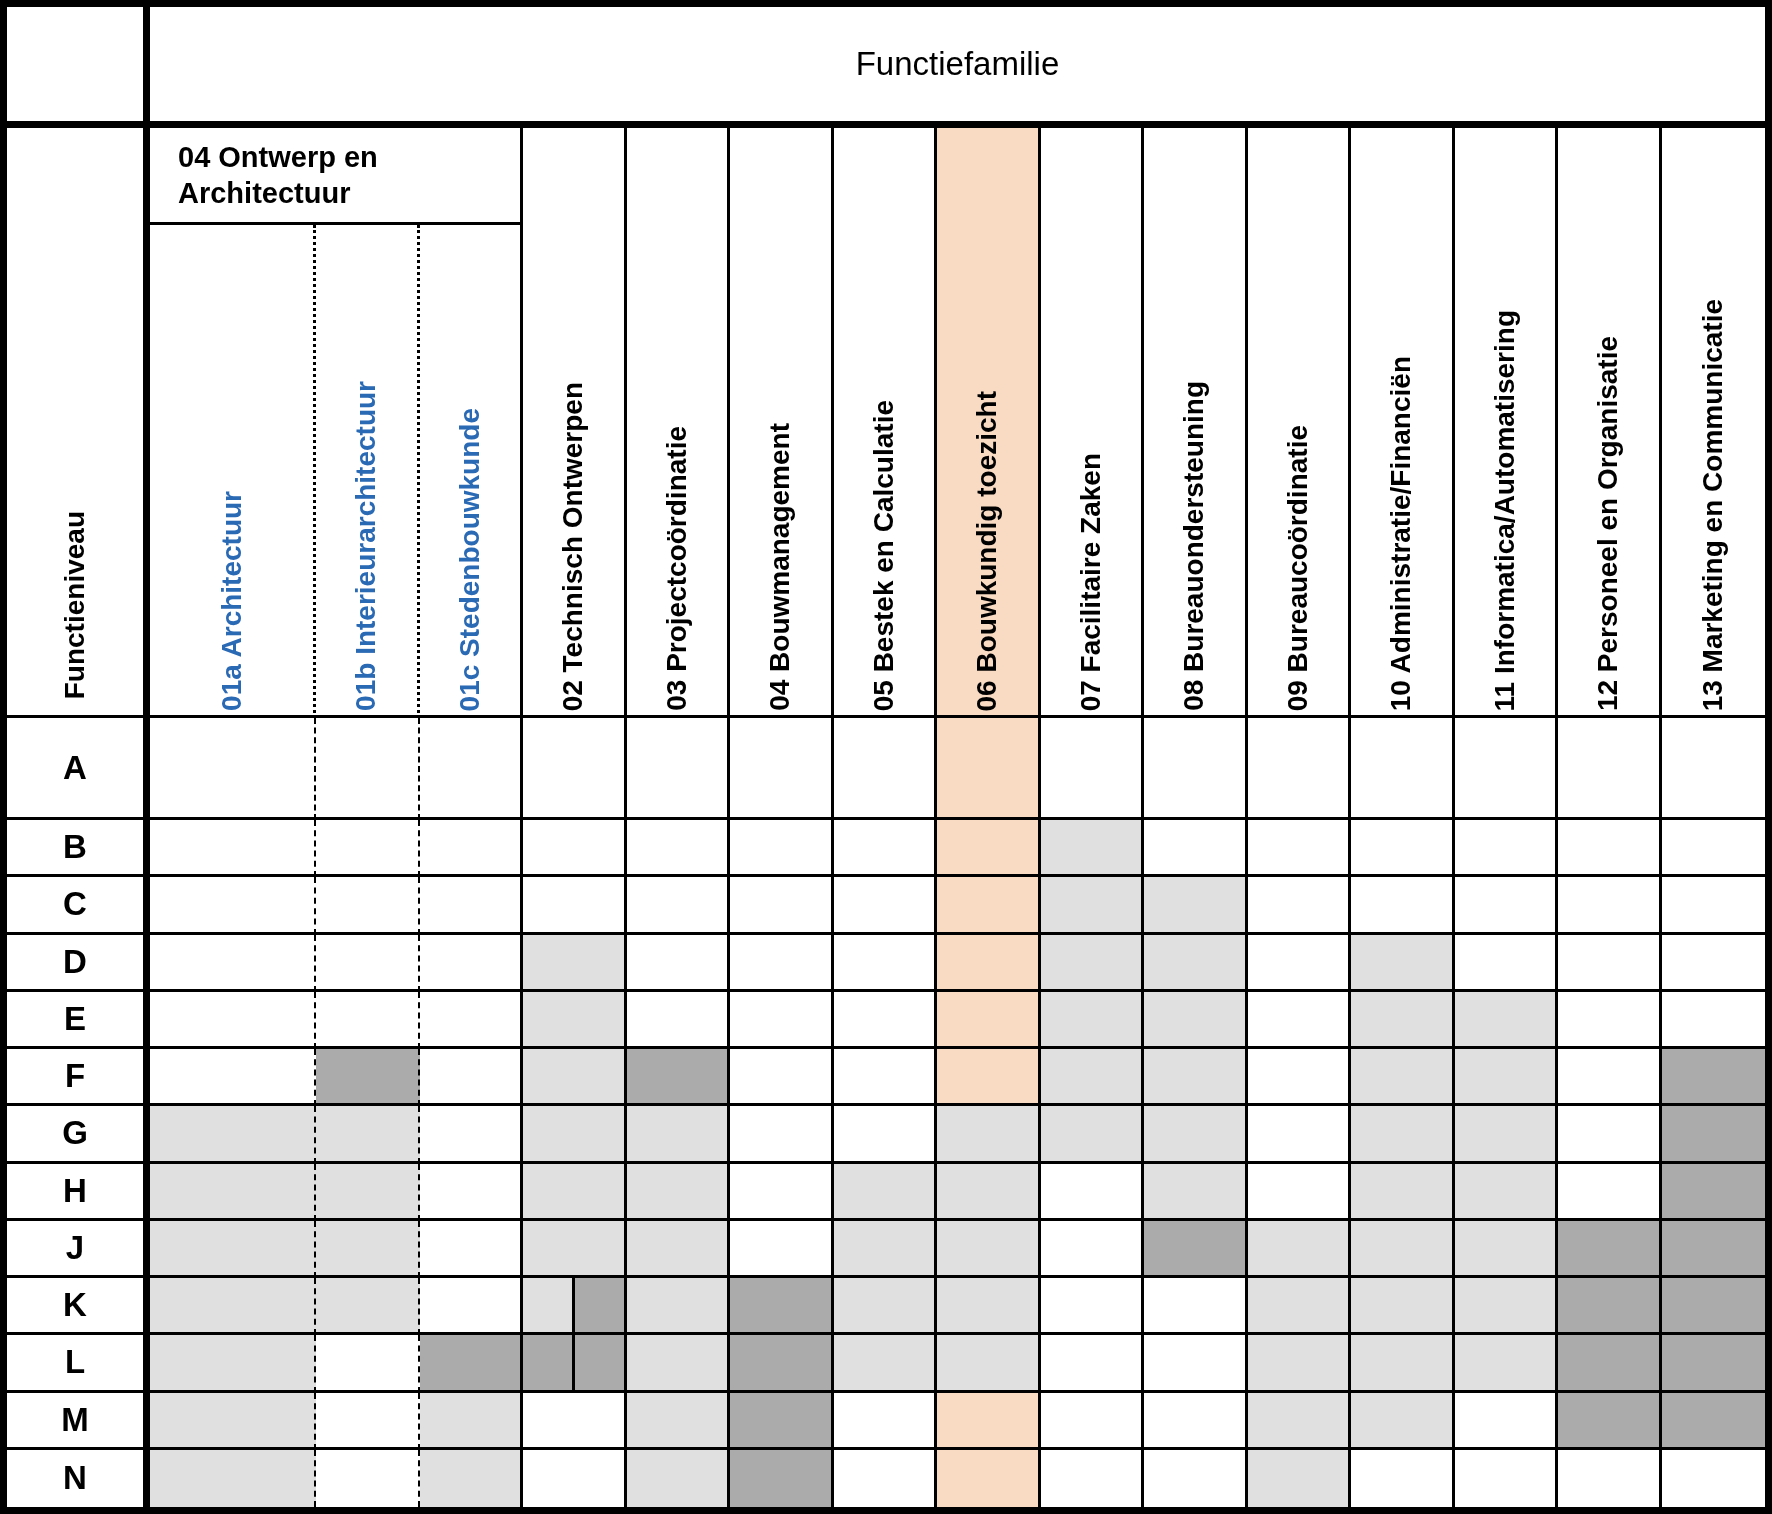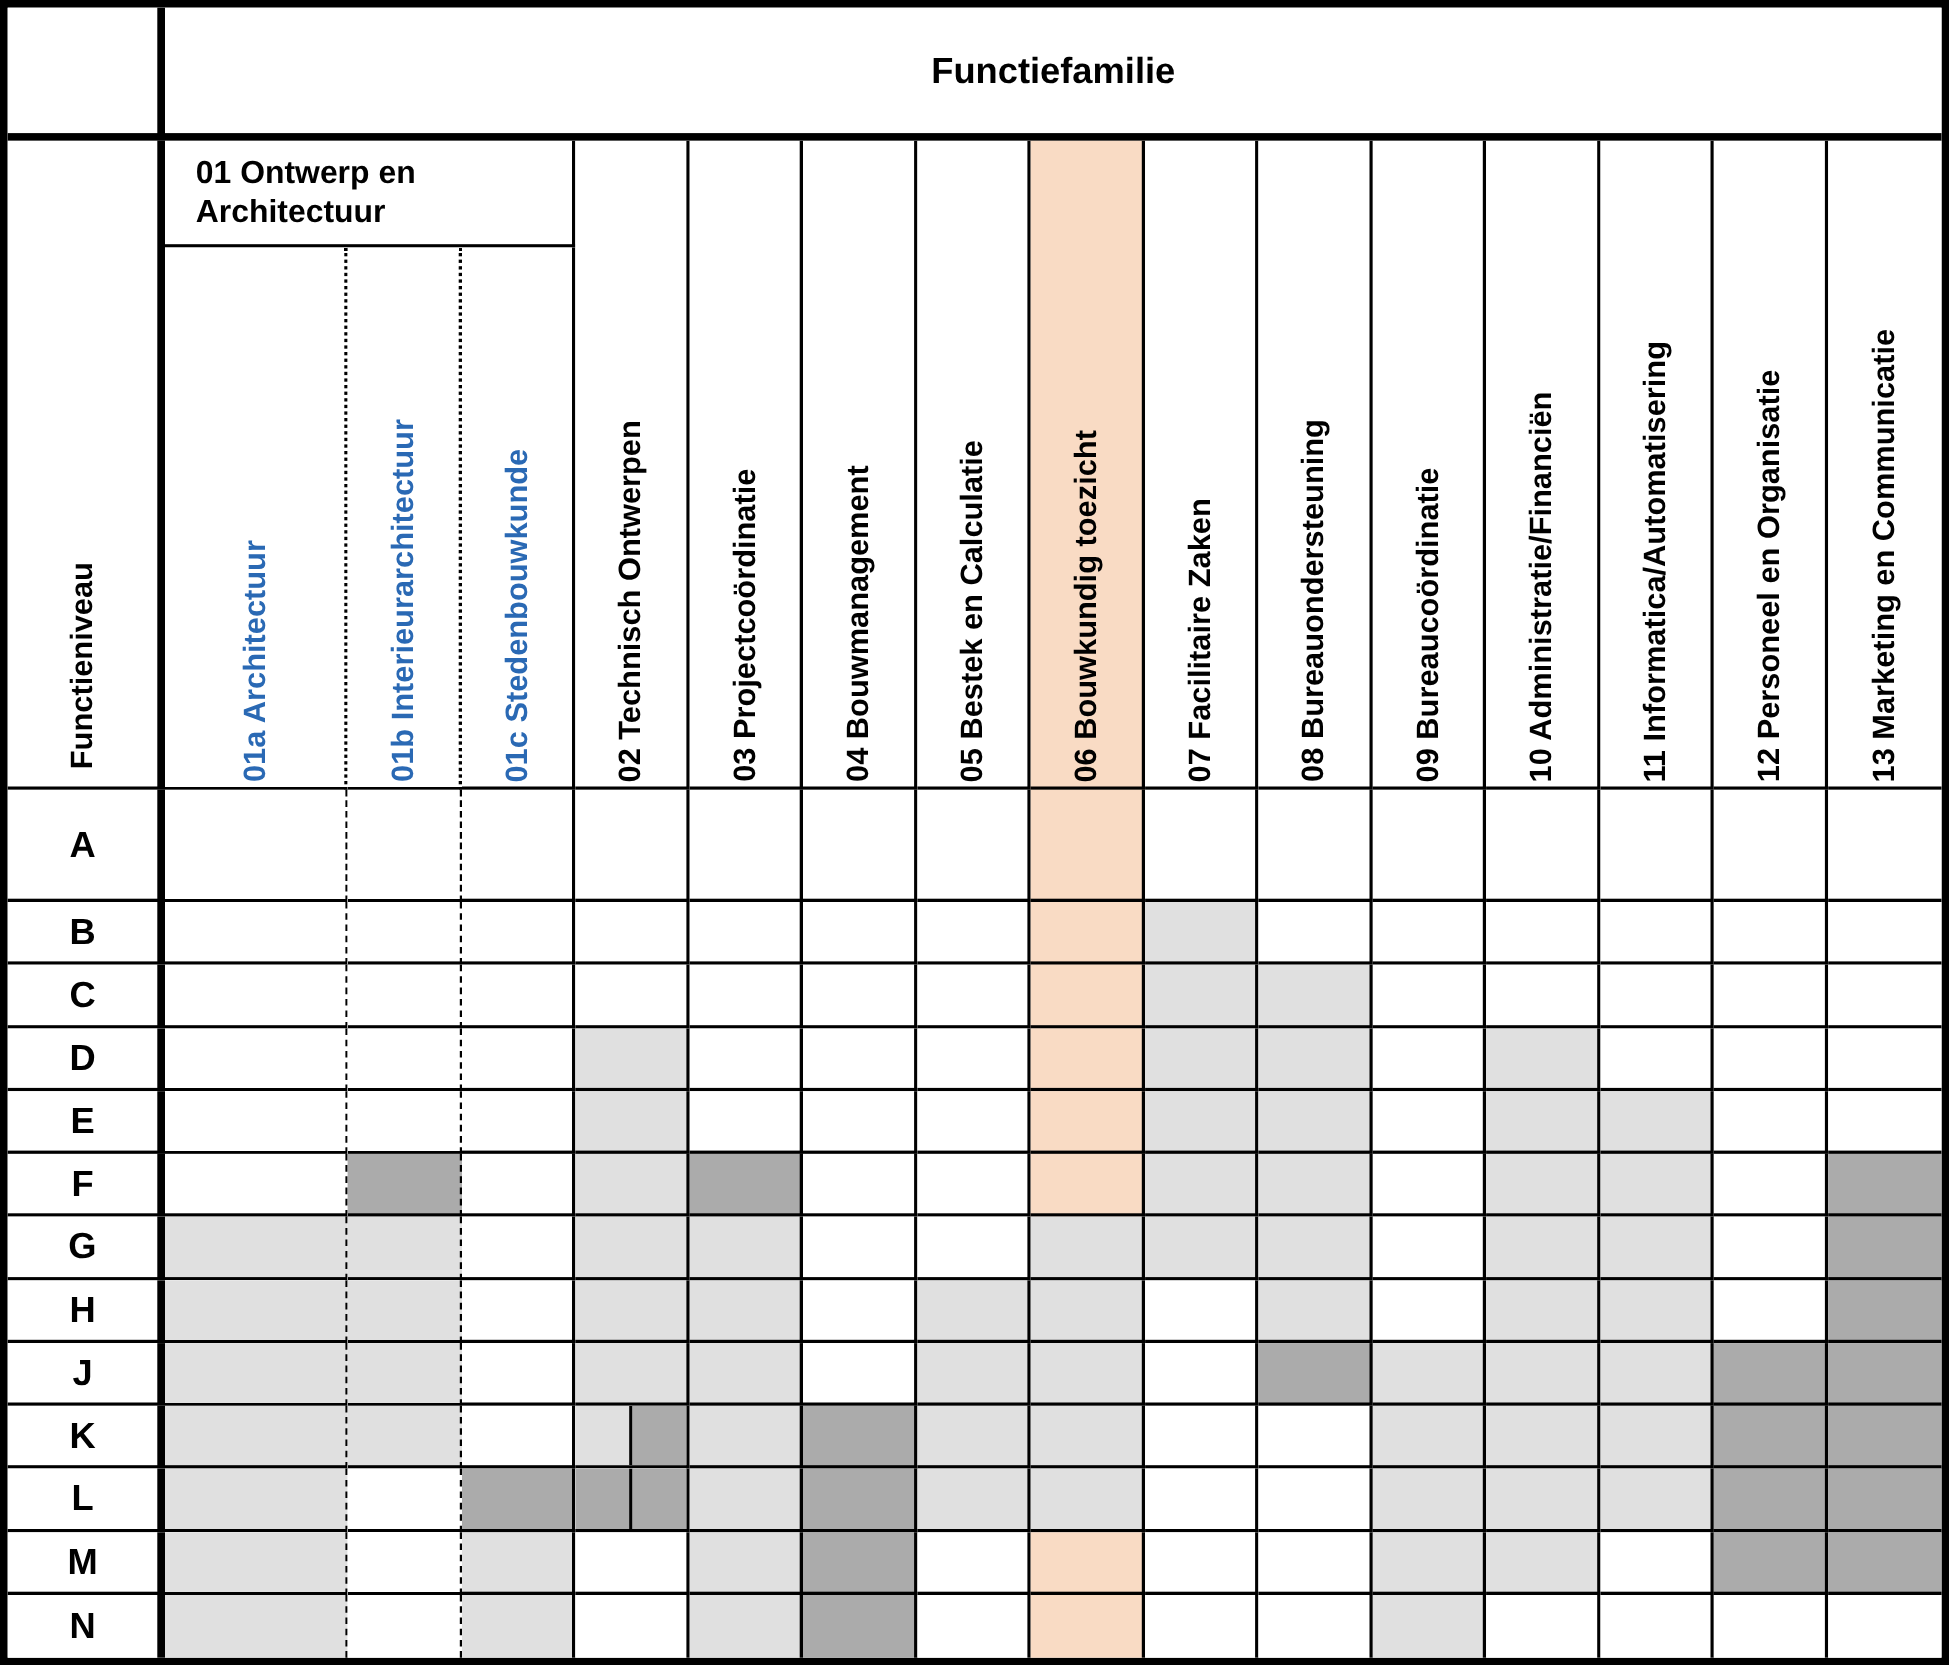--- a/index.html
+++ b/index.html
@@ -7,21 +7,21 @@
     width:1772px;height:1514px;box-sizing:border-box;
     border:7px solid #000;background:#fff;
     display:grid;
     grid-template-columns:143px 166px repeat(14,1fr);
     grid-template-rows:121px 97px 493px 102px repeat(12,1fr);
   }
   .cell{box-sizing:border-box;border-right:3px solid #000;border-bottom:3px solid #000;background:#fff;overflow:hidden;}
   .corner{border-right-width:7px;border-bottom-width:7px;}
   .ff{grid-column:2/17;border-bottom-width:7px;border-right:none;
       display:flex;align-items:center;justify-content:center;
-      font-size:33px;font-weight:bold;color:#000;}
+      font-size:33px;font-weight:normal;color:#000;}
   .fnlvl{grid-column:1;grid-row:2/4;border-right-width:7px;
       display:flex;align-items:flex-end;justify-content:center;padding-bottom:16px;}
   .vtext{writing-mode:vertical-rl;transform:rotate(180deg);
       font-weight:bold;font-size:28px;white-space:nowrap;line-height:1;}
   .group01{grid-column:2/5;grid-row:2;display:flex;align-items:center;
       padding-left:28px;font-size:29px;font-weight:bold;line-height:1.25;}
   .sub{grid-row:3;display:flex;align-items:flex-end;justify-content:center;padding-bottom:4px;}
   .sub .vtext{color:#2a69b4;}
   .sub.dot{border-right:3px dotted #000;}
   .colhead{grid-row:2/4;display:flex;align-items:flex-end;justify-content:center;padding-bottom:4px;}
@@ -37,21 +37,21 @@
 </style>
 </head>
 <body>
 
 <div id="tbl">
   <div class="cell corner"></div>
   <div class="cell ff">Functiefamilie</div>
   <div class="cell fnlvl">
     <span class="vtext">Functieniveau</span>
   </div>
-  <div class="cell group01">01 Ontwerp en Architectuur</div>
+  <div class="cell group01">04 Ontwerp en Architectuur</div>
 
 <div class="cell sub dot" style="grid-column: 2;">
       <span class="vtext">01a Architectuur</span>
     </div>
     <div class="cell sub dot" style="grid-column: 3;">
       <span class="vtext">01b Interieurarchitectuur</span>
     </div>
     <div class="cell sub" style="grid-column: 4;">
       <span class="vtext">01c Stedenbouwkunde</span>
     </div>

